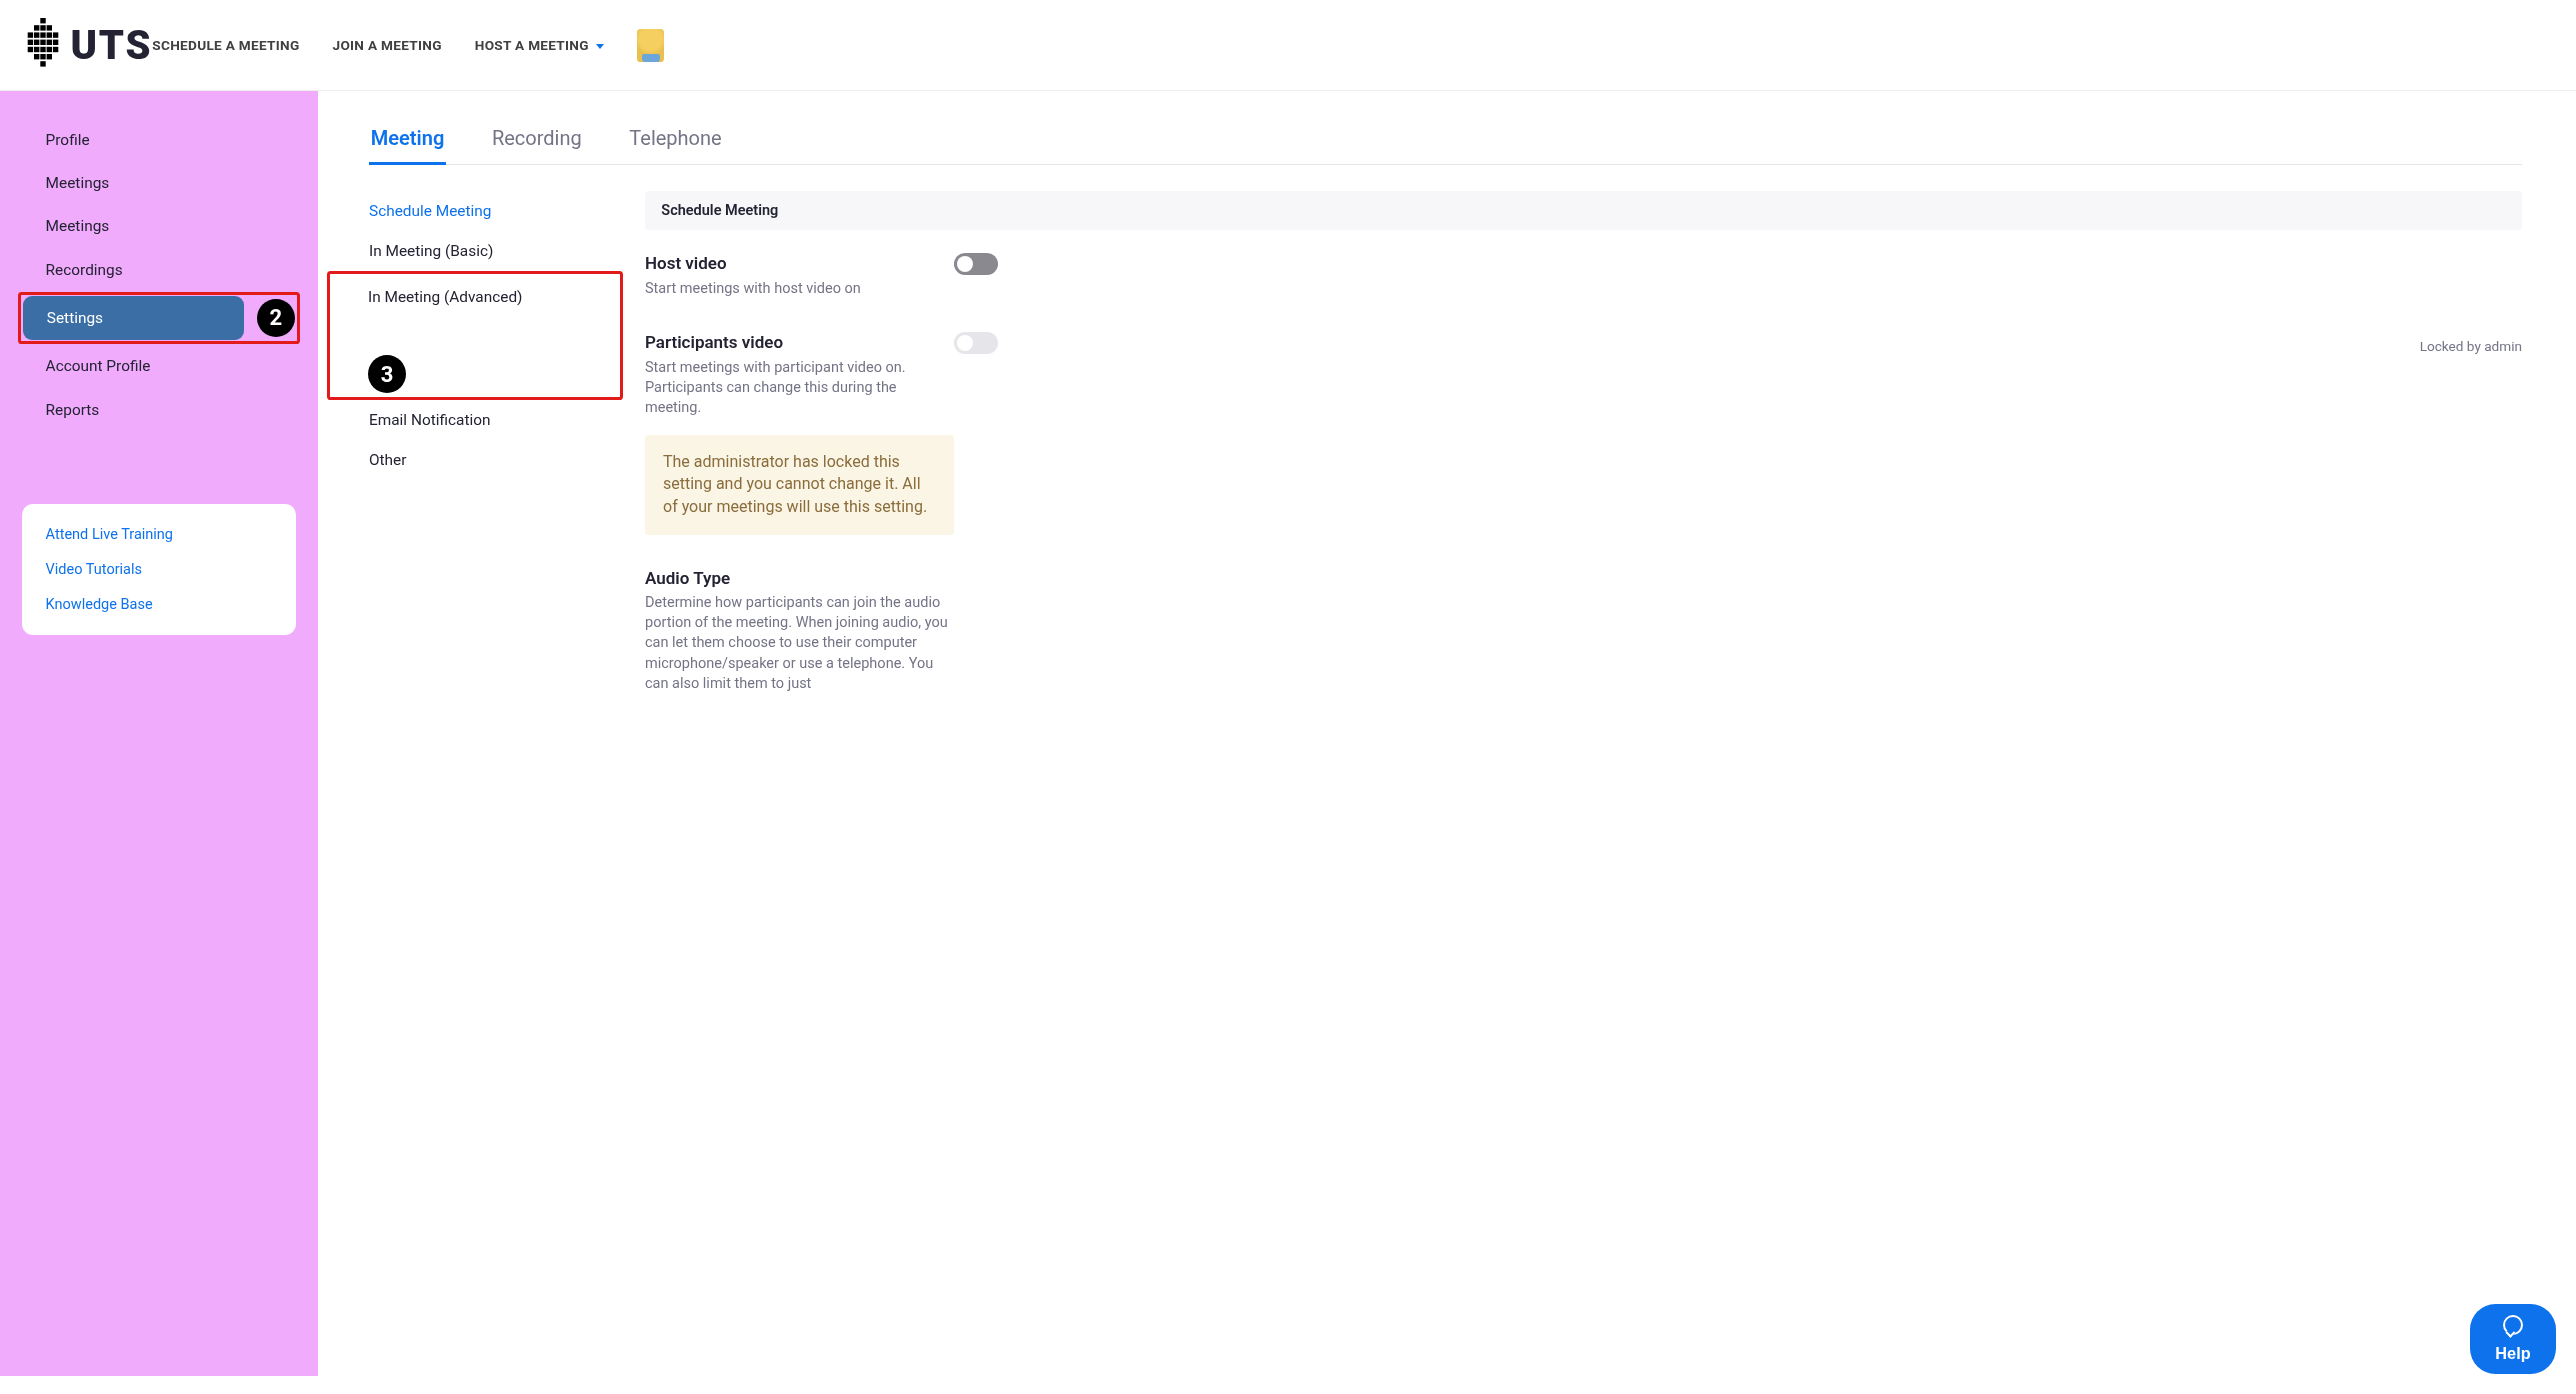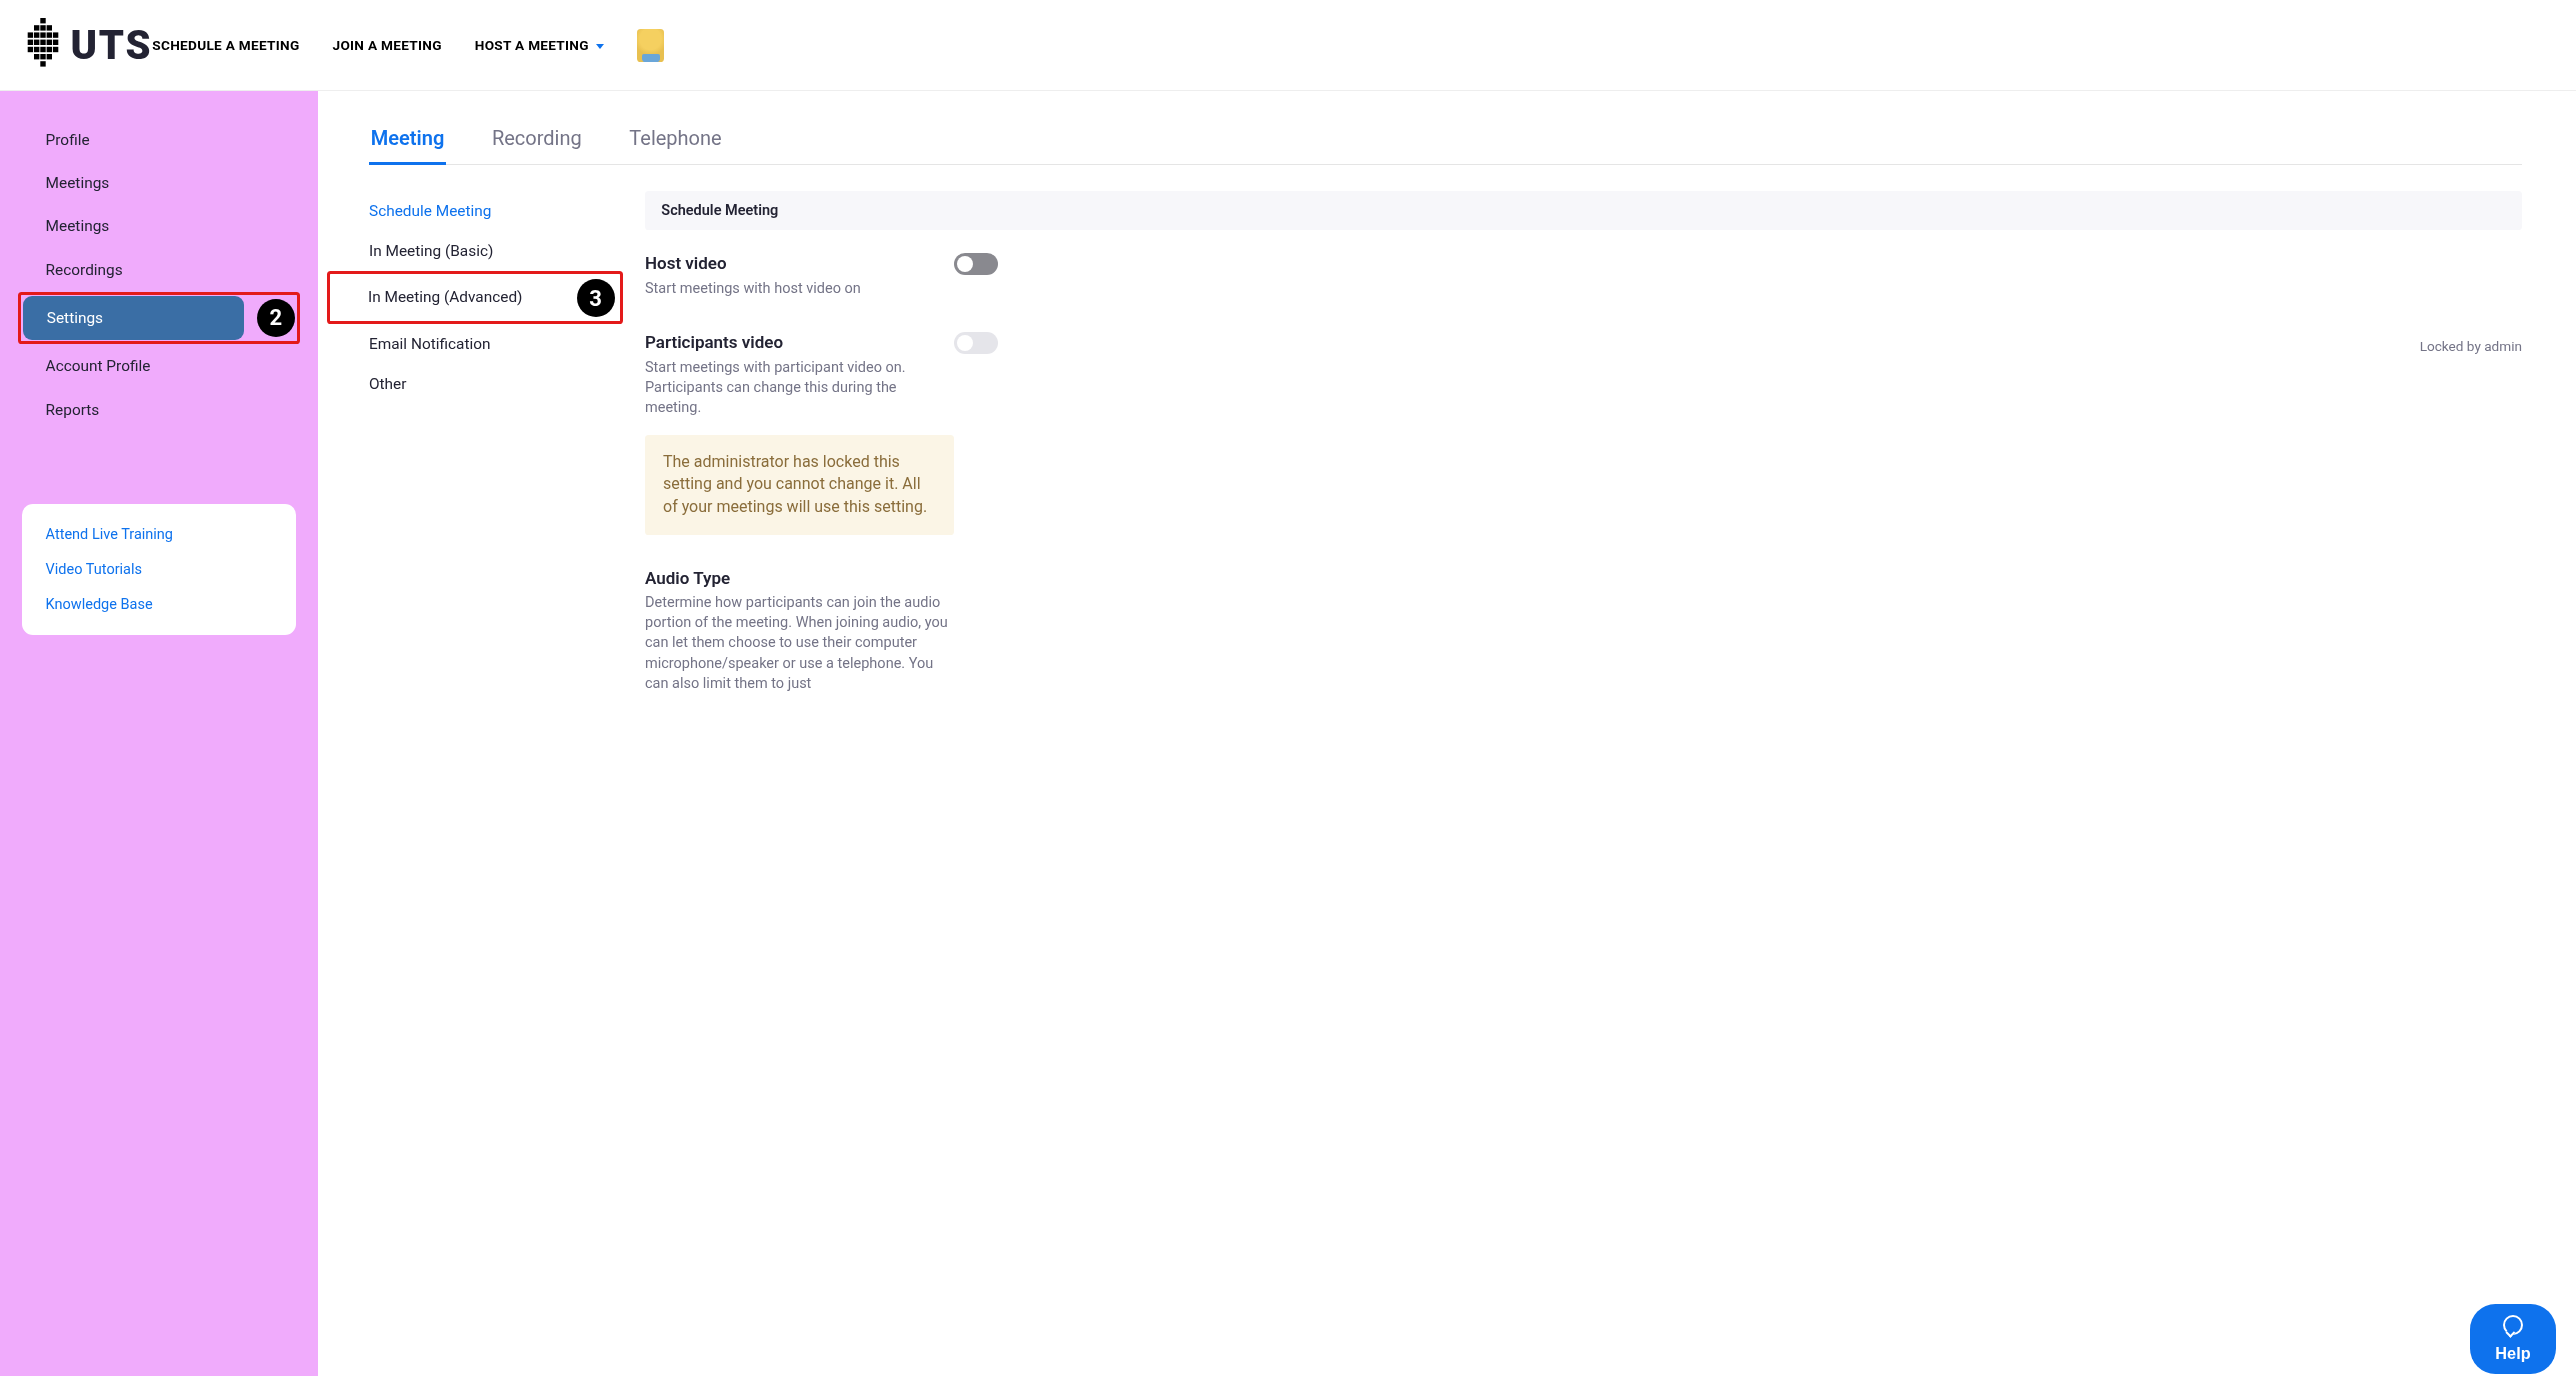--- a/index.html
+++ b/index.html
@@ -26,21 +26,21 @@
     .logo-mark {
       width: 36px;
       height: 54px;
     }
     .header-nav {
       display: flex;
       align-items: center;
       gap: 33px;
     }
     .header-nav a {
-      color: #000000;
+      color: #404040;
       text-decoration: none;
       font-weight: 700;
       font-size: 13.6px;
       letter-spacing: 0.3px;
     }
     .header-nav .dropdown-caret {
       display: inline-block;
       margin-left: 3.6px;
       width: 0; height: 0;
       border-left: 4.5px solid transparent;
@@ -155,25 +155,26 @@
     .subnav-item {
       display: block;
       padding: 11px 0px;
       color: #232333;
       font-size: 15.4px;
       text-decoration: none;
     }
     .subnav-item.active { color: #0e72ed; }
     .subnav .advanced-wrap {
       display: flex;
-      align-items: flex-end;
+      align-items: flex-start;
       gap: 38px;
       padding: 3.6px 5.4px 3.6px 0;
       margin-left: -42px;
       padding-left: 38px;
+      flex-direction: column;
     }
     .settings-area {
       flex: 1;
     }
     .section-header {
       background: #f7f7fa;
       padding: 11px 16.3px;
       font-weight: 600;
       font-size: 14.5px;
       color: #232333;

